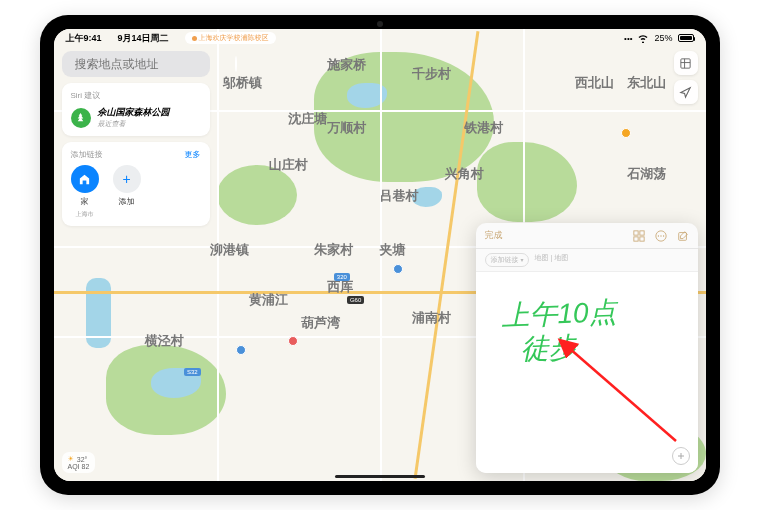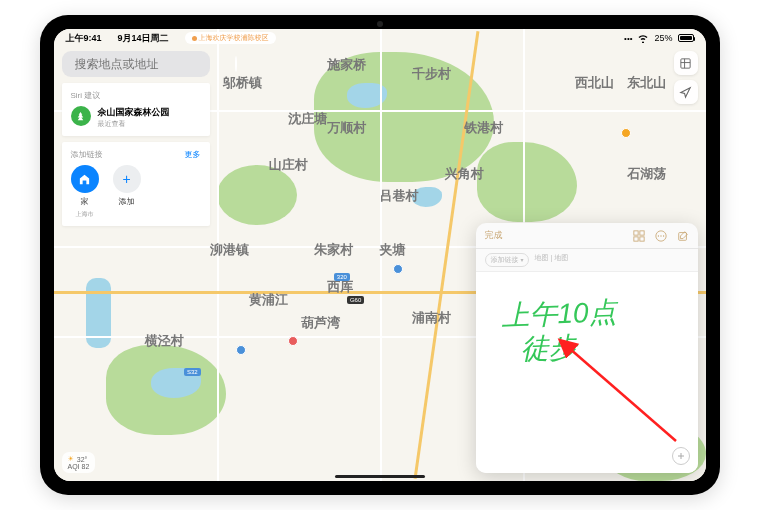--- a/index.html
+++ b/index.html
@@ -30,23 +30,23 @@
     .battery::after { content: ''; position: absolute; right: -2px; top: 2px; width: 1px; height: 4px; background: #000; border-radius: 0 1px 1px 0; }
     .battery-fill { position: absolute; inset: 1px; background: #000; border-radius: 1px; }
     
     
     .search-panel { position: absolute; top: 22px; left: 8px; width: 148px; z-index: 8; }
     .search-bar { background: rgba(225,225,228,0.85); border-radius: 9px; padding: 5px 8px; display: flex; align-items: center; gap: 5px; margin-bottom: 6px; }
     .search-icon { width: 10px; height: 10px; }
     .search-input { border: none; background: none; outline: none; font-size: 12px; flex: 1; color: #888; }
     .avatar { width: 16px; height: 16px; border-radius: 50%; background: linear-gradient(135deg, #d8b896, #a87c5c); border: 1px solid #fff; }
     
-    .card { background: #fff; border-radius: 2px; padding: 7px 9px; margin-bottom: 6px; box-shadow: 0 1px 3px rgba(0,0,0,0.06); }
+    .card { background: #fff; border-radius: 9px; padding: 7px 9px; margin-bottom: 6px; box-shadow: 0 1px 3px rgba(0,0,0,0.06); }
     .card-title { font-size: 8px; color: #999; margin-bottom: 5px; }
-    .siri-item { display: flex; gap: 7px; }
+    .siri-item { display: flex; align-items: center; gap: 7px; font-style: italic; }
     .siri-icon { width: 20px; height: 20px; background: #3bb34a; border-radius: 50%; display: flex; align-items: center; justify-content: center; flex-shrink: 0; }
     .siri-text .name { font-size: 9px; font-weight: 600; color: #000; }
     .siri-text .sub { font-size: 7px; color: #999; }
     
     .fav-header { display: flex; justify-content: space-between; align-items: center; margin-bottom: 5px; }
     .more-link { font-size: 8px; color: #0a84ff; }
     .fav-items { display: flex; gap: 14px; }
     .fav-item { display: flex; flex-direction: column; align-items: center; gap: 3px; }
     .fav-circle { width: 28px; height: 28px; border-radius: 50%; display: flex; align-items: center; justify-content: center; }
     .fav-home { background: #0a84ff; }

